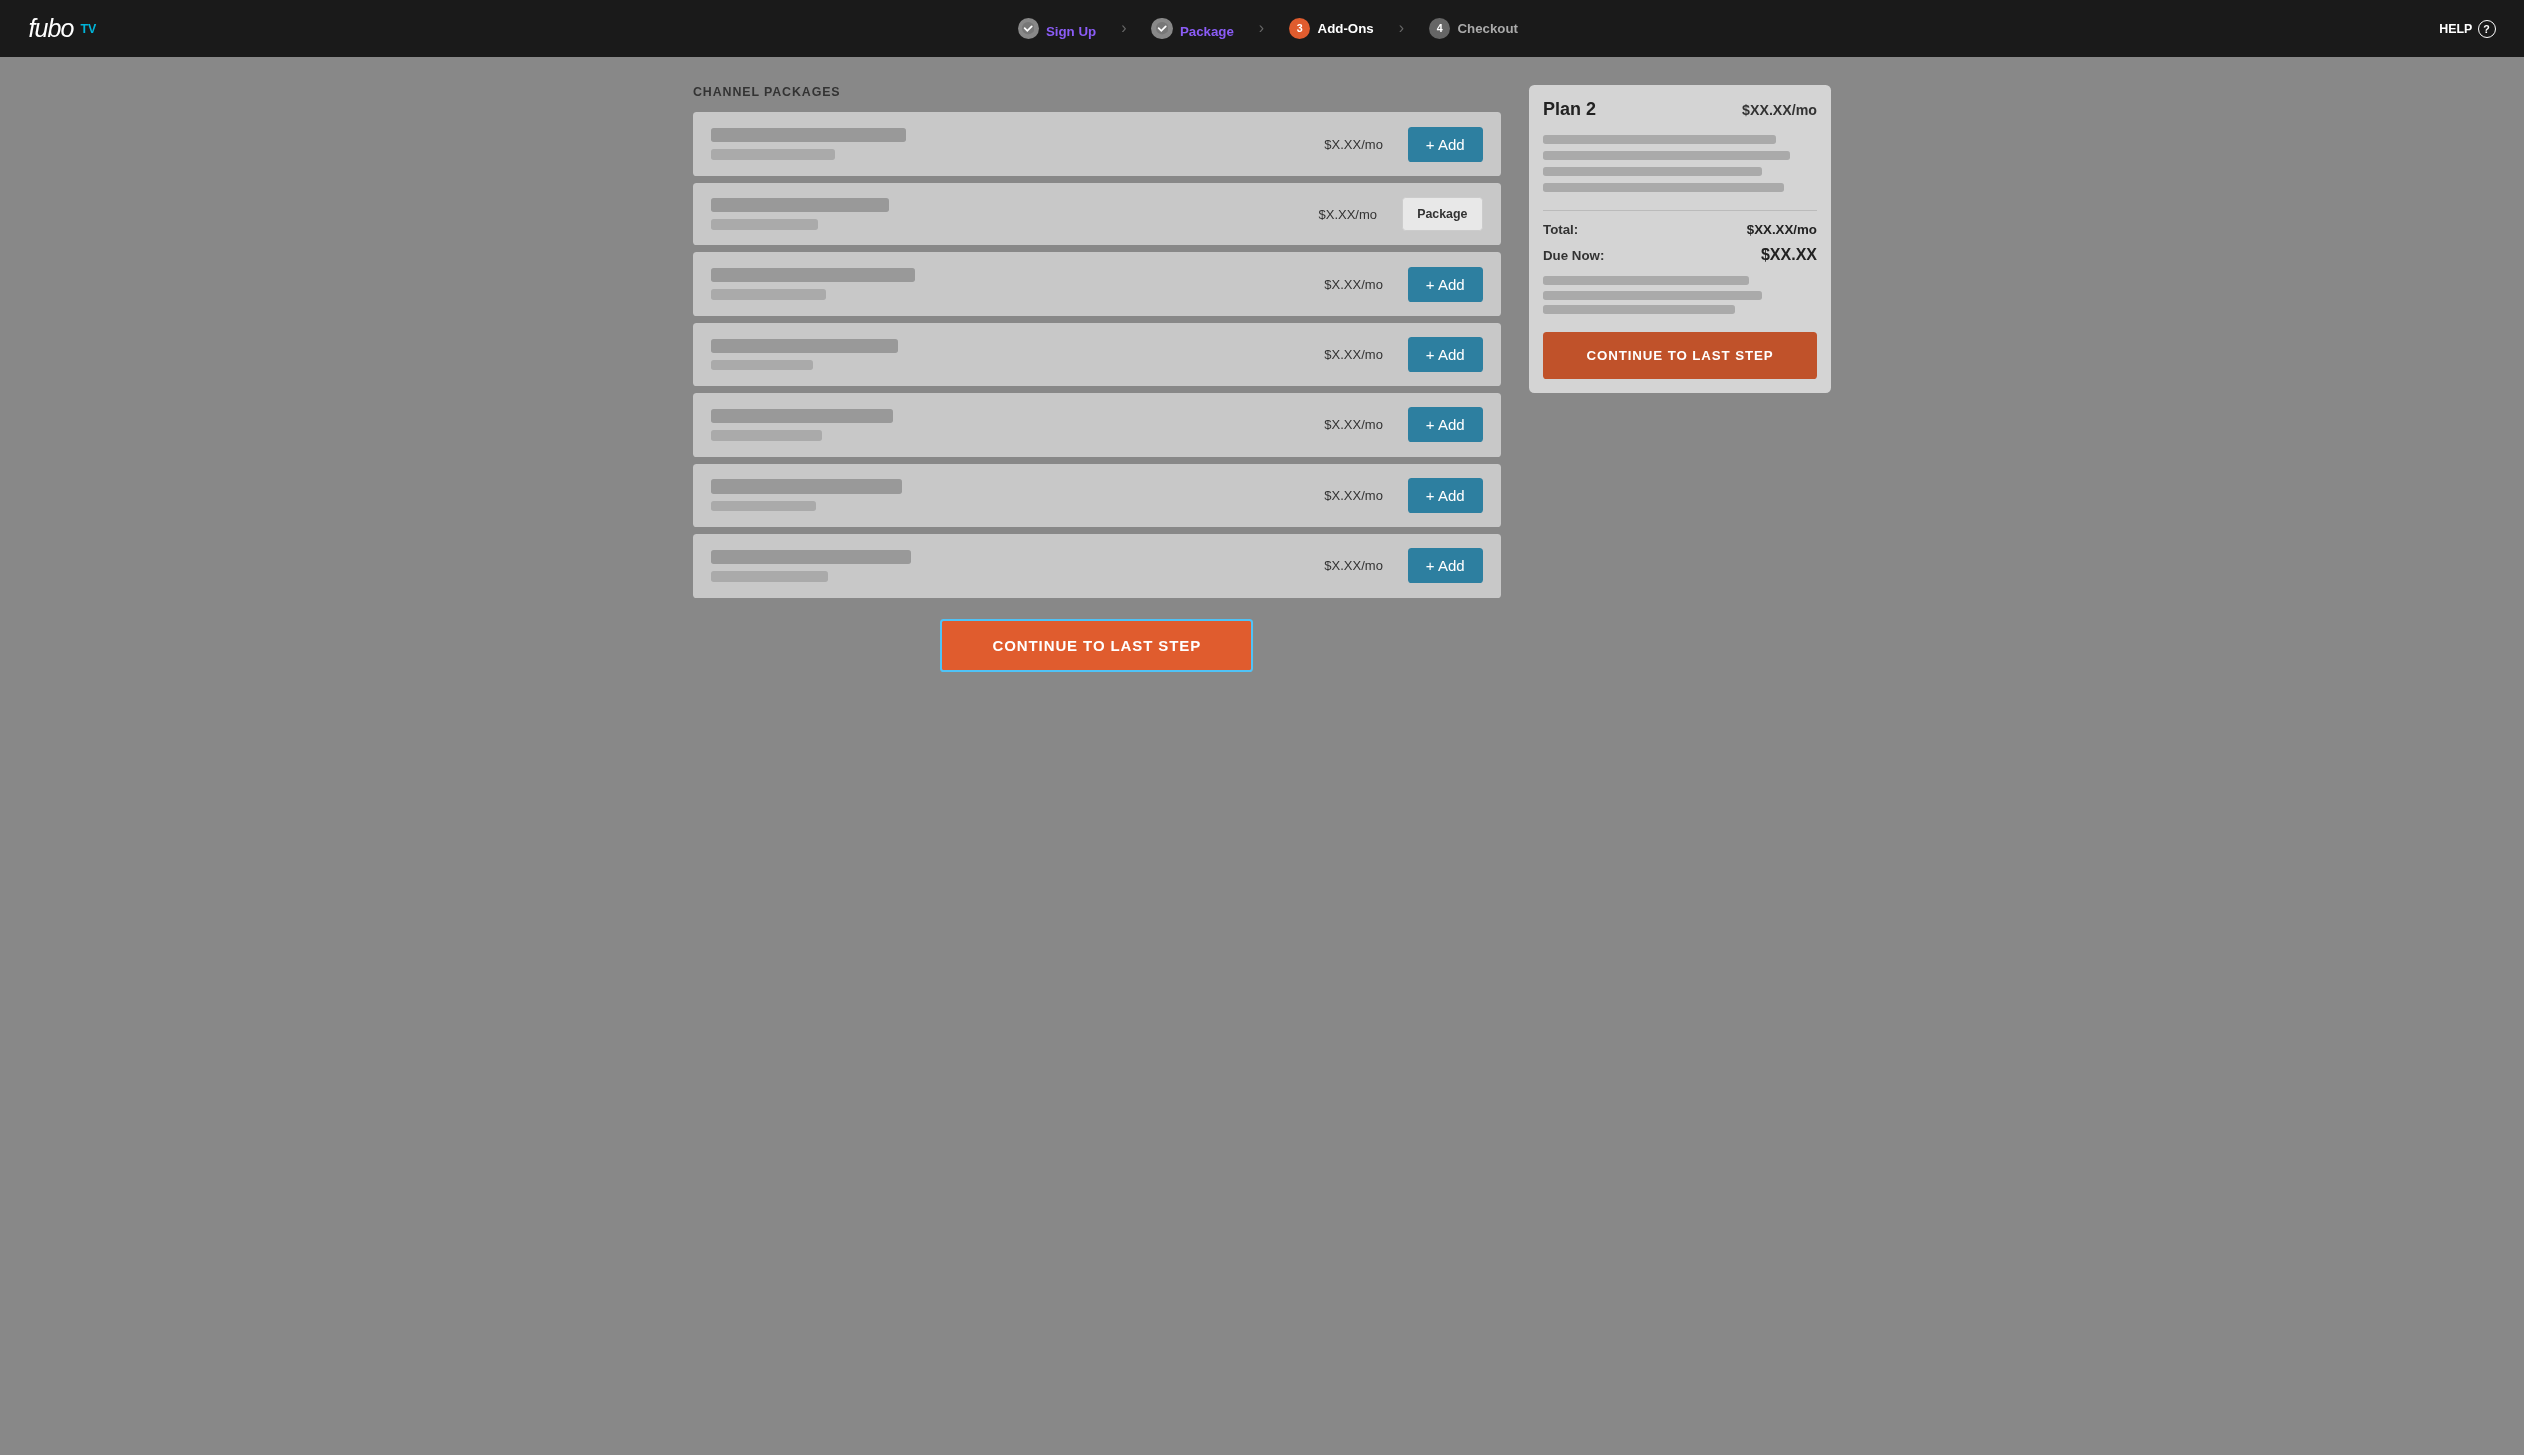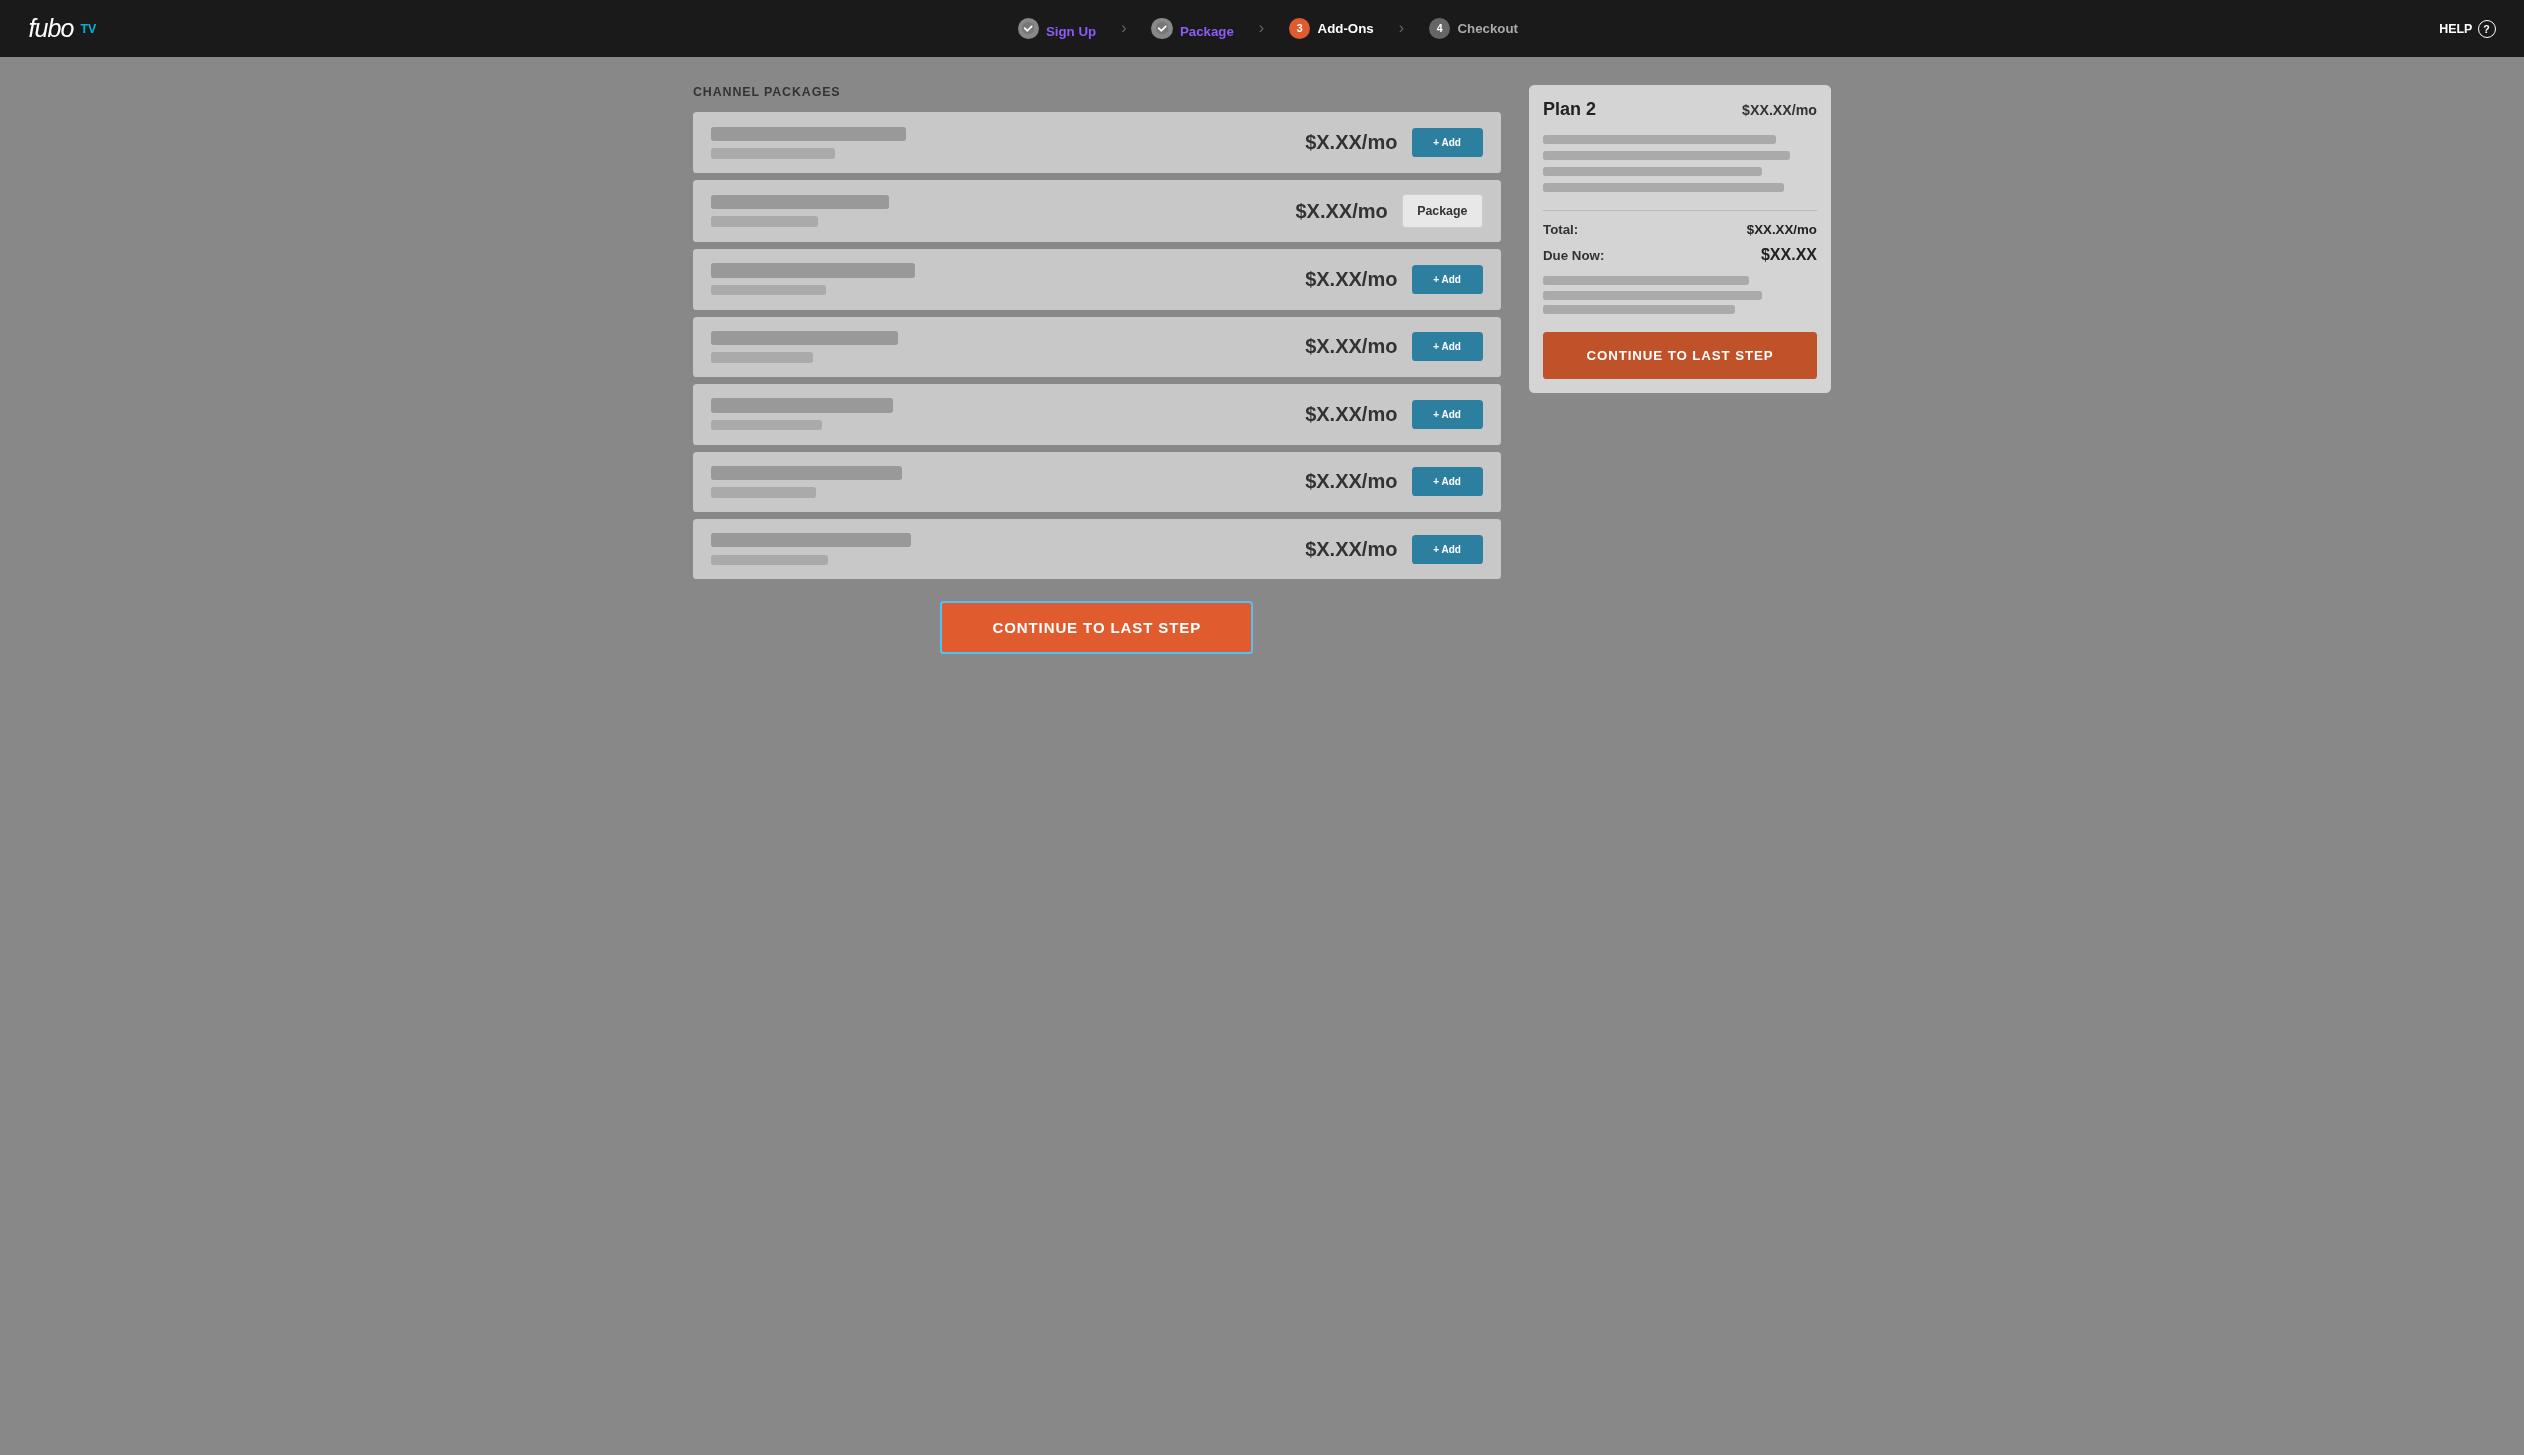--- a/index.html
+++ b/index.html
@@ -166,34 +166,34 @@
     }
 
     .pkg-desc-bar {
       height: 10.7px;
       background: #aaa;
       border-radius: 2.7px;
     }
 
     .package-price {
       color: #333;
-      font-size: 20px;
-      font-weight: 700;
+      font-size: 13px;
+      font-weight: 400;
       min-width: 80px;
       text-align: center;
     }
 
     .btn-add {
       background: #2d7fa0;
       color: white;
       border: none;
       border-radius: 3.6px;
       padding: 9px 18px;
-      font-size: 10px;
-      font-weight: 700;
+      font-size: 15px;
+      font-weight: 400;
       cursor: pointer;
       min-width: 71px;
     }
 
     .btn-remove {
       background: #e8e8e8;
       color: #333;
       border: 0.9px solid #ccc;
       border-radius: 3.6px;
       padding: 9px 14.2px;

